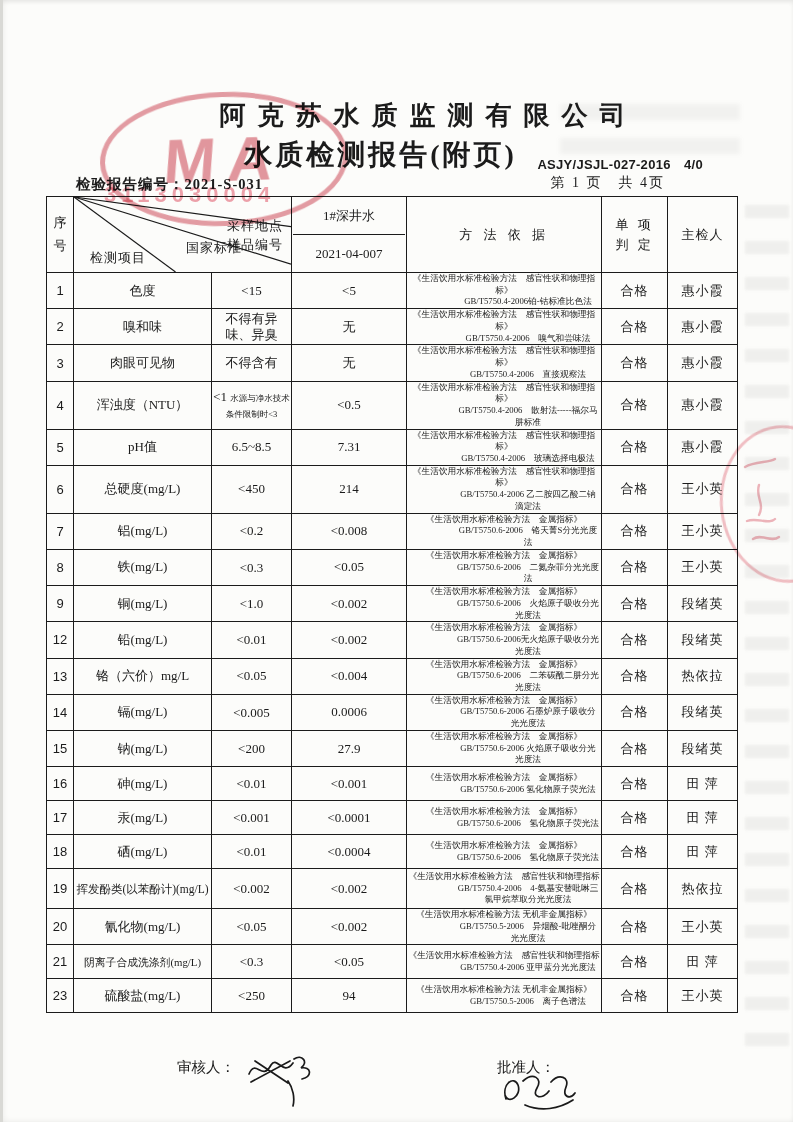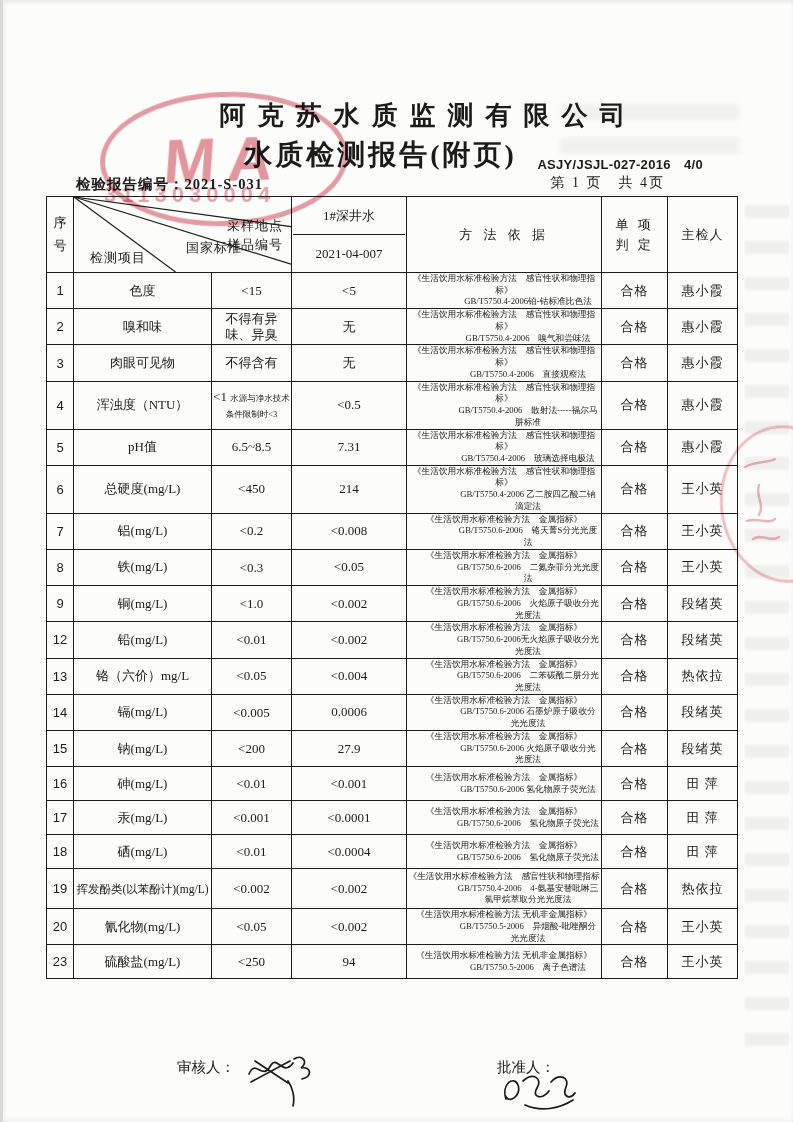--- a/index.html
+++ b/index.html
@@ -355,20 +355,32 @@
       <td class="c-std"><span>&lt;0.05</span> </td>
       <td class="c-res">&lt;0.002</td>
       <td class="c-method">
         <div class="m1">《生活饮用水标准检验方法 无机非金属指标》</div>
         <div class="m2">GB/T5750.5-2006　异烟酸-吡唑酮分光光度法</div>
       </td>
       <td class="c-judge">合格</td>
       <td class="c-insp">王小英</td>
     </tr>
         <tr>
+      <td class="c-no">21</td>
+      <td class="c-item"><span class="fit">阴离子合成洗涤剂(mg/L)</span></td>
+      <td class="c-std"><span>&lt;0.3</span> </td>
+      <td class="c-res">&lt;0.05</td>
+      <td class="c-method">
+        <div class="m1">《生活饮用水标准检验方法　感官性状和物理指标</div>
+        <div class="m2">GB/T5750.4-2006 亚甲蓝分光光度法</div>
+      </td>
+      <td class="c-judge">合格</td>
+      <td class="c-insp">田 萍</td>
+    </tr>
+        <tr>
       <td class="c-no">23</td>
       <td class="c-item"><span>硫酸盐(mg/L)</span></td>
       <td class="c-std"><span>&lt;250</span> </td>
       <td class="c-res">94</td>
       <td class="c-method">
         <div class="m1">《生活饮用水标准检验方法 无机非金属指标》</div>
         <div class="m2">GB/T5750.5-2006　离子色谱法</div>
       </td>
       <td class="c-judge">合格</td>
       <td class="c-insp">王小英</td>

